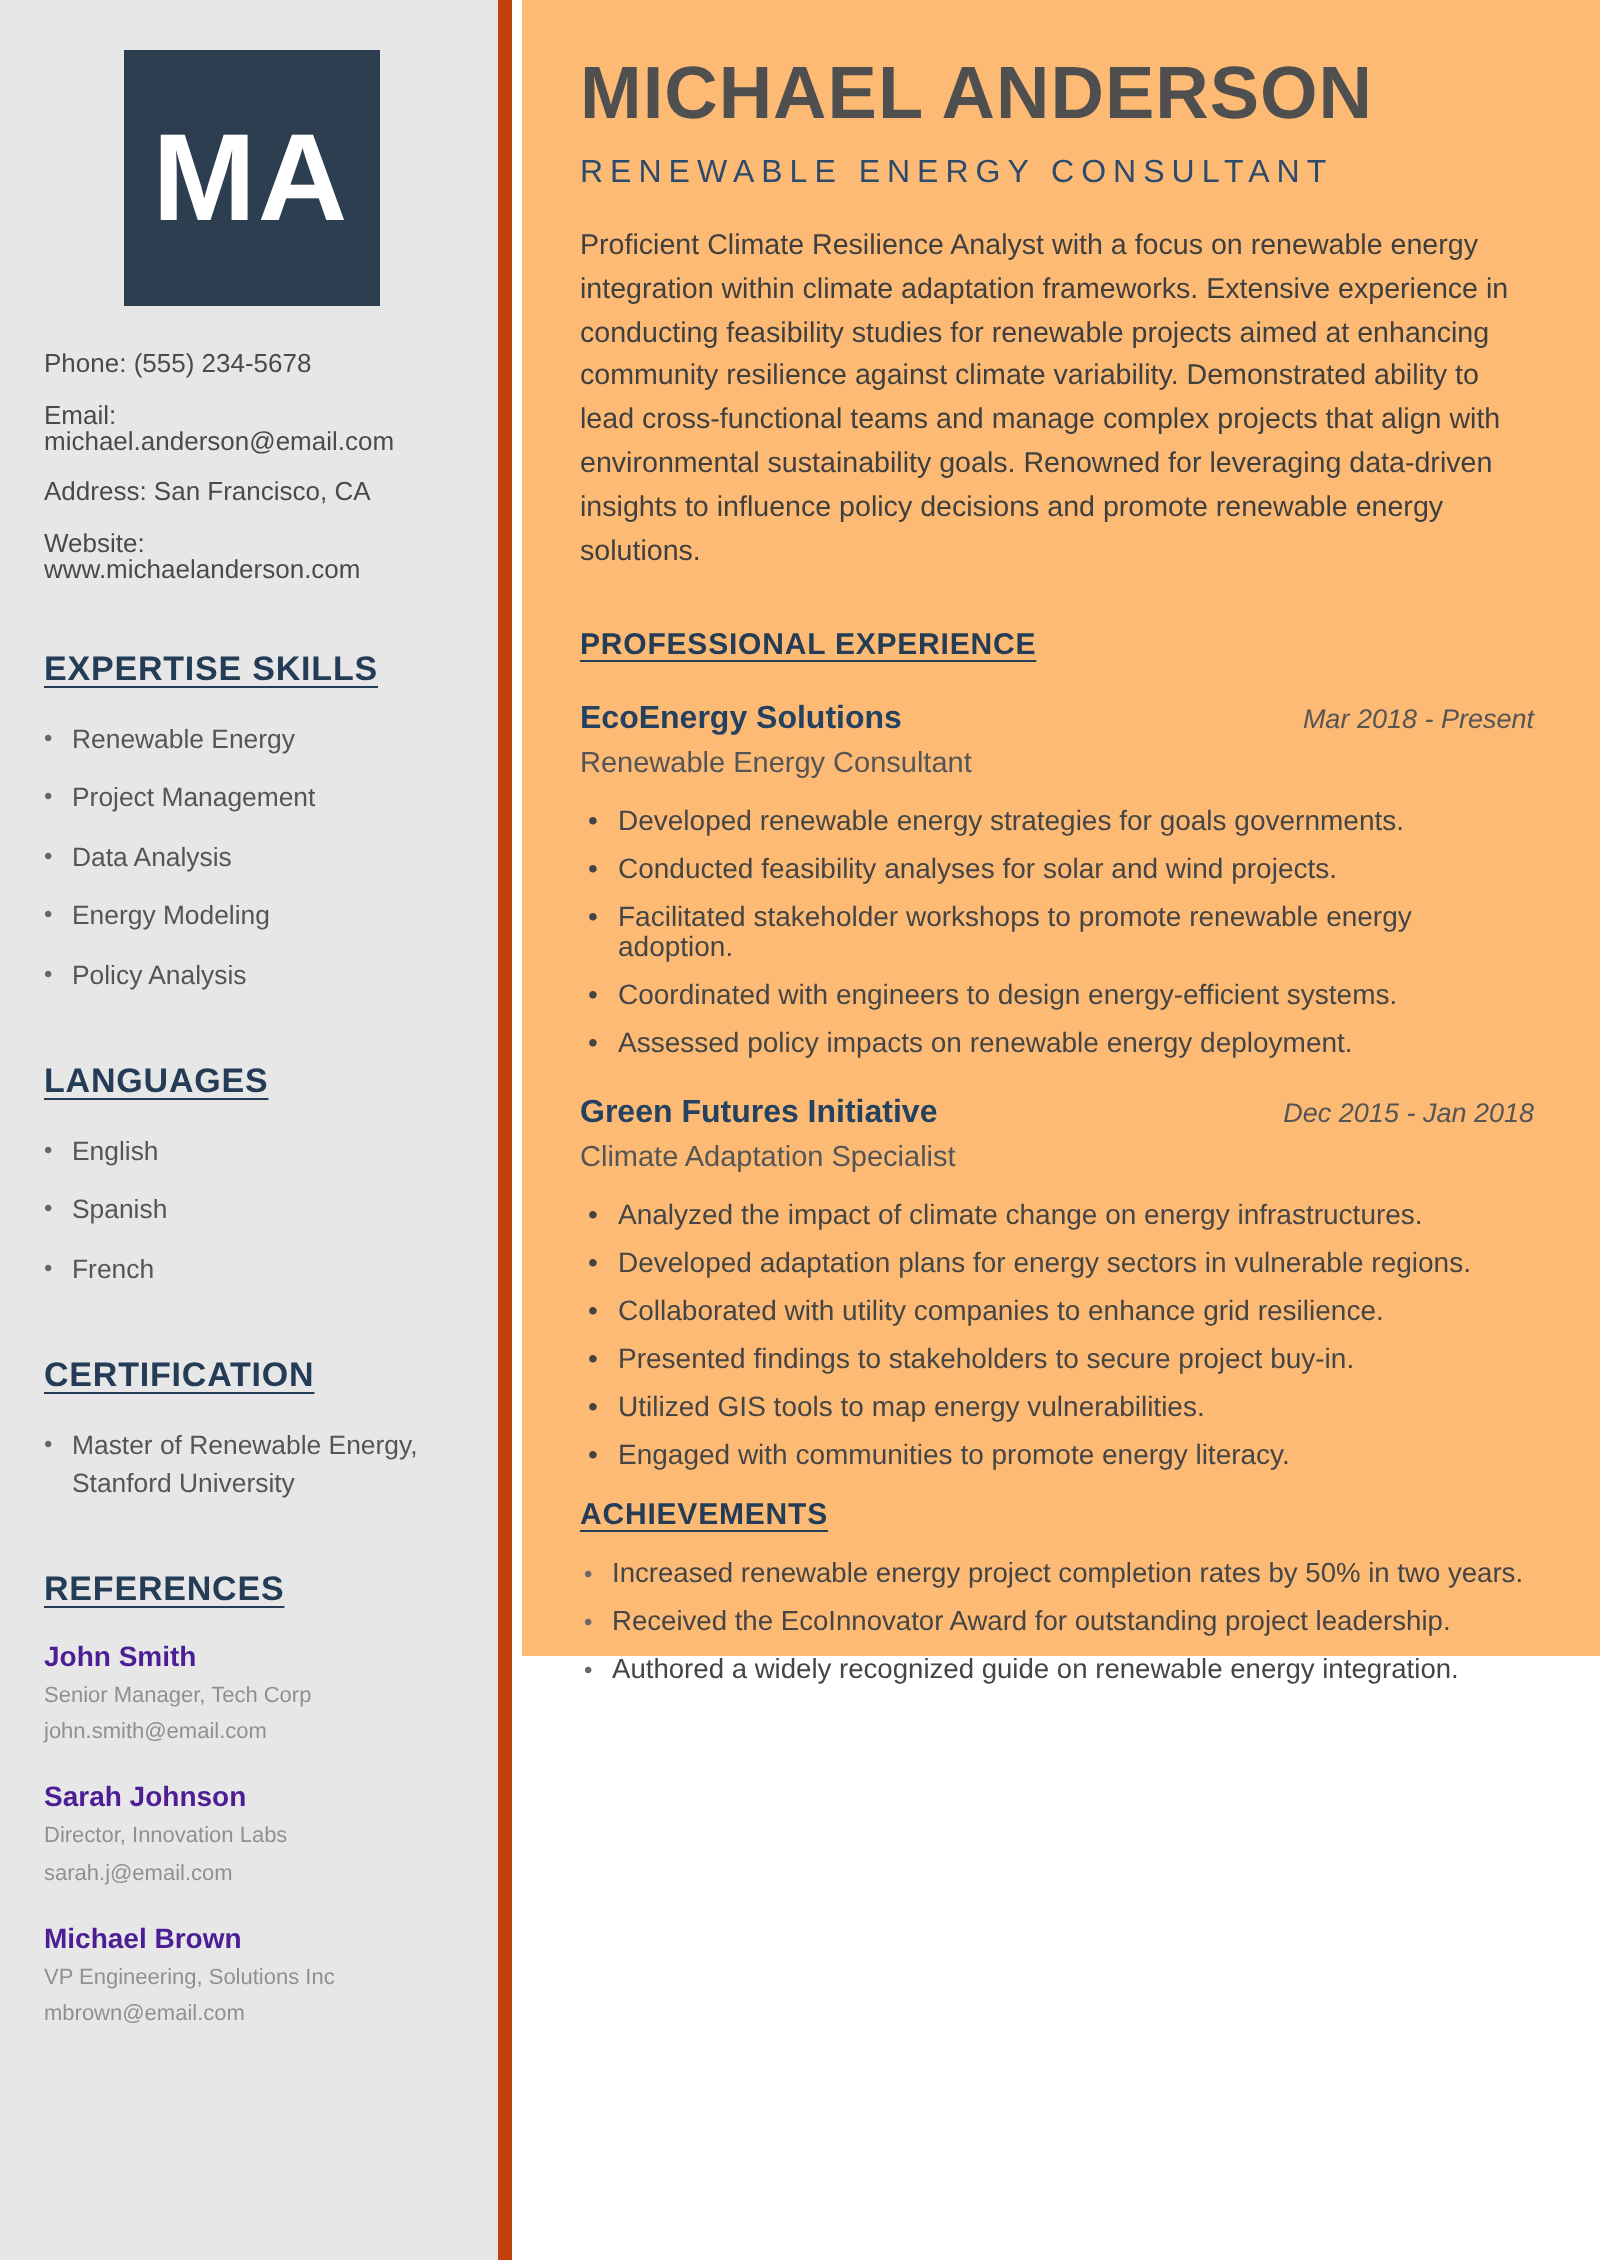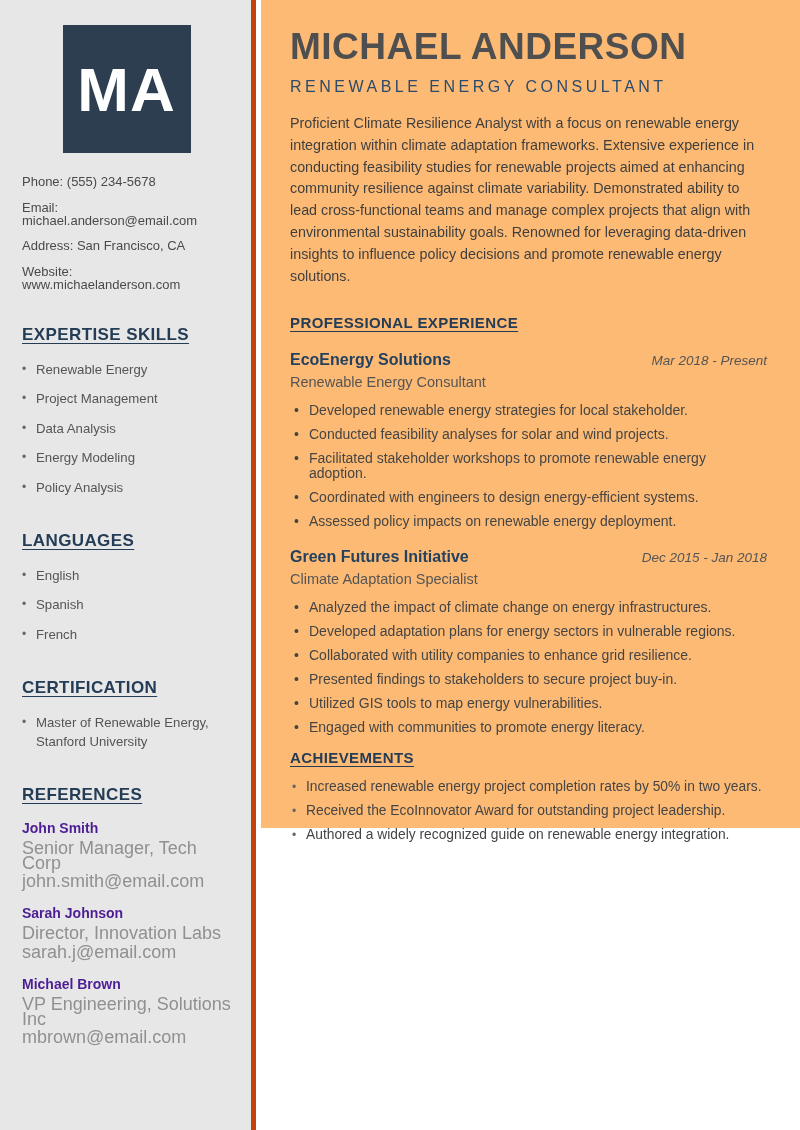--- a/index.html
+++ b/index.html
@@ -13,21 +13,21 @@
     height: 1130px;
     overflow: hidden;
   }
   
   .sidebar {
     position: absolute;
     left: 0; top: 0;
     width: 256px;
     height: 1130px;
     background: #e7e7e7;
-    border-right: 5px solid #c2410c;
+    border-right: 7px solid #c2410c;
     padding: 25px 20px 0 22px;
   }
   .monogram-box {
     width: 128px; height: 128px;
     background: #2d3e50;
     margin: 0 auto;
     display: flex; align-items: center; justify-content: center;
   }
   .monogram-box span {
     color: #ffffff;
@@ -69,21 +69,21 @@
     font-size: 12px;
   }
   .ref-person { margin-bottom: 16px; }
   .ref-name {
     font-size: 14px;
     font-weight: bold;
     color: #4c1d95;
     margin-bottom: 5px;
   }
   .ref-role, .ref-email {
-    font-size: 18px;
+    font-size: 11px;
     color: #909090;
     margin-bottom: 3.5px;
     line-height: 15px;
   }
   
   .main {
     position: absolute;
     left: 261px; top: 0;
     width: 539px;
     height: 828px;
@@ -250,21 +250,21 @@
 
   <div class="main-heading">PROFESSIONAL EXPERIENCE</div>
 
   <section class="job">
     <div class="job-header">
       <span class="company">EcoEnergy Solutions</span>
       <span class="dates">Mar 2018 - Present</span>
     </div>
     <div class="role">Renewable Energy Consultant</div>
     <ul class="job-bullets">
-      <li>Developed renewable energy strategies for local stakeholder.</li>
+      <li>Developed renewable energy strategies for goals governments.</li>
       <li>Conducted feasibility analyses for solar and wind projects.</li>
       <li>Facilitated stakeholder workshops to promote renewable energy adoption.</li>
       <li>Coordinated with engineers to design energy-efficient systems.</li>
       <li>Assessed policy impacts on renewable energy deployment.</li>
     </ul>
   </section>
 
   <section class="job">
     <div class="job-header">
       <span class="company">Green Futures Initiative</span>

